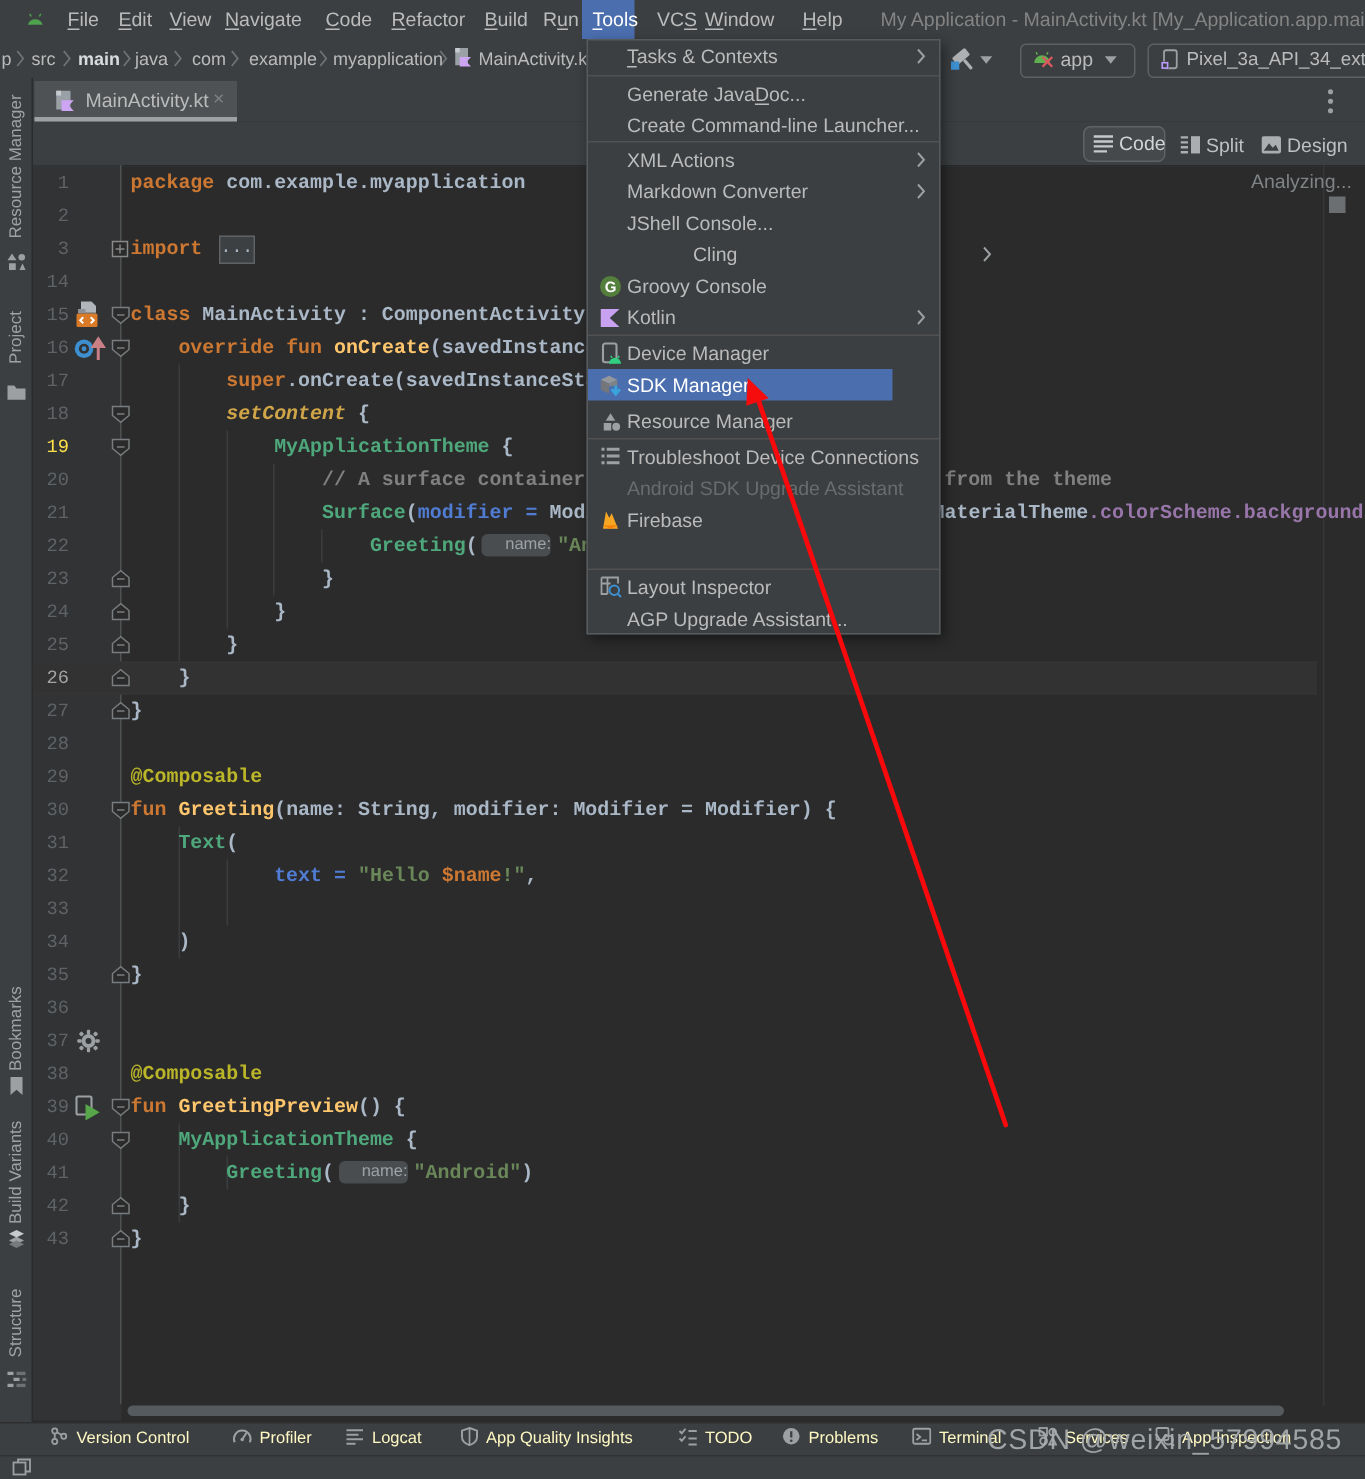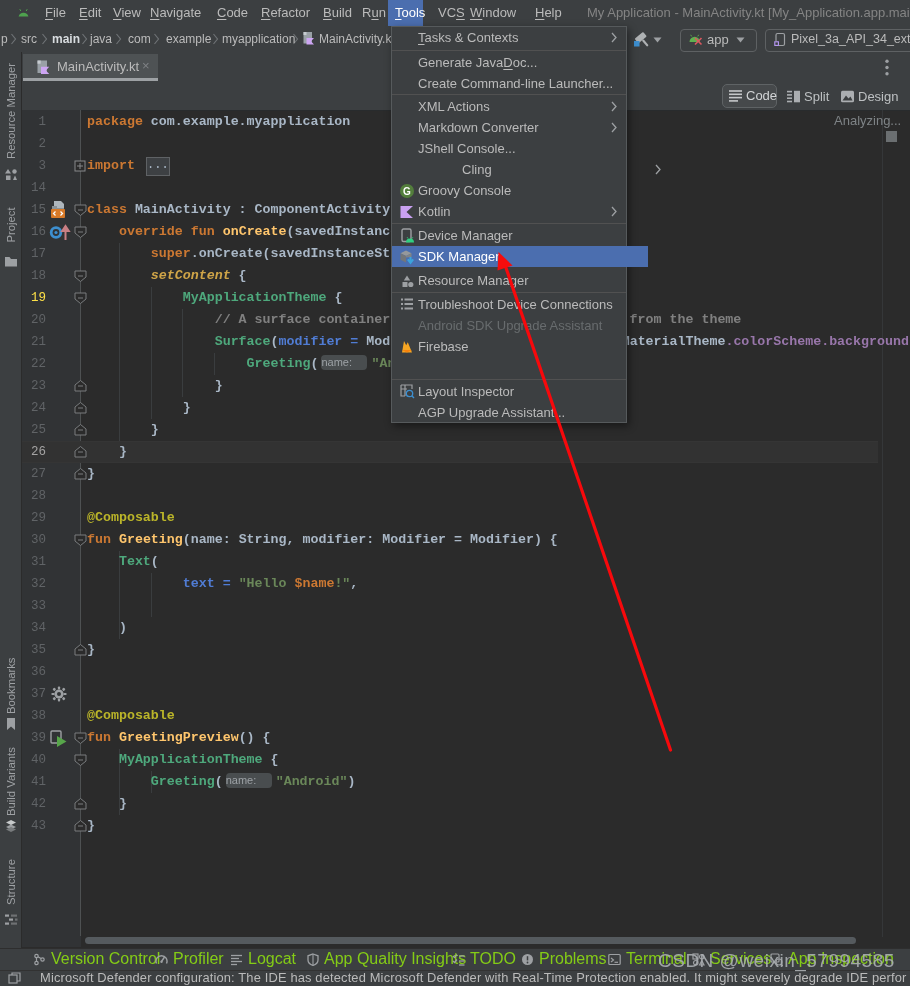--- a/index.html
+++ b/index.html
@@ -2,34 +2,34 @@
 <html><head><meta charset="utf-8"><title>a</title><style>
 html,body{margin:0;padding:0;background:#2B2B2B}
 #app{position:relative;width:910px;height:986px;overflow:hidden;background:#2B2B2B;
  font-family:"Liberation Sans",sans-serif;-webkit-font-smoothing:antialiased}
 .abs{position:absolute}
 .mono{font-family:"Liberation Mono",monospace;font-size:13.3px;line-height:22px;white-space:pre;font-weight:bold;letter-spacing:0}
 .k{color:#CC7832}.d{color:#A9B7C6}.f{color:#FFC66D}.a{color:#BBB529}
 .s{color:#6A8759}.c{color:#808080}.n{color:#507CD4}.g{color:#4EA87C}
 .p{color:#9876AA}.t{color:#CC7832}
 .it{color:#D0A548;font-style:italic}.itf{color:#FFC66D;font-style:italic}
-.chip{display:inline-block;width:46px;height:15px;line-height:15px;text-align:left;
+.chip{display:inline-block;width:46px;height:15px;line-height:15px;text-align:right;
  background:#494D4F;border-radius:4px;color:#9DA2A6;font-family:"Liberation Sans",sans-serif;
  font-size:11px;font-weight:normal;vertical-align:1px;margin:0 4px 0 3px}
 .fold{display:inline-block;width:22px;height:17px;line-height:15px;text-align:center;
  background:#3D4043;border:1px solid #5F6265;color:#A9B7C6;vertical-align:1px;margin-left:3px;
  font-size:12px;font-weight:normal}
 .mi{position:absolute;left:0;width:100%;height:21px;line-height:21px;color:#BBBBBB;font-size:13px}
 .mi .lab{position:absolute;left:26px;top:0}
 .mi .ic{position:absolute;left:7px;top:2.5px;width:16px;height:16px}
 .num{position:absolute;left:22px;width:24px;text-align:right;color:#606366;
  font-family:"Liberation Mono",monospace;font-size:12.5px;line-height:22px}
 .bc{color:#BBBBBB;font-size:12px}
 .ul{text-decoration:underline;text-underline-offset:2px}
-.btm{position:absolute;top:0;height:22px;line-height:22px;color:#84cc16;font-size:16px;white-space:nowrap}
+.btm{position:absolute;top:0;height:22px;line-height:22px;color:#fef9c3;font-size:11px;white-space:nowrap}
 .btm svg{vertical-align:-2px;margin-right:5px}
 .sb{position:absolute;height:22px;line-height:22px;text-align:center;color:#9FA2A5;
  transform:rotate(-90deg);white-space:nowrap;font-size:11.3px}
 </style></head>
 <body>
 <div id="app">
 <div class="abs" style="left:0;top:0;width:910px;height:26px;background:#3C3F41;border-bottom:1px solid #323232"></div>
 <div class="abs" style="left:0;top:26px;width:910px;height:26px;background:#3C3F41"></div>
 <div class="abs" style="left:0;top:52px;width:910px;height:29px;background:#3C3F41"></div>
 <div class="abs" style="left:0;top:81px;width:910px;height:29px;background:#3C3F41;border-bottom:1px solid #282B2D"></div>
@@ -414,21 +414,20 @@
         <g fill="none" stroke="#9DA0A3" stroke-width="1.2">
 <rect x="1" y="1" width="8" height="8" rx="1"></rect>
           <circle cx="9" cy="9" r="3"></circle>
           <line x1="11.2" y1="11.2" x2="13" y2="13"></line>
         </g>
       </svg>App Inspection</div>
 <svg class="abs" style="left:8px;top:972px" width="13" height="12" viewBox="0 0 13 12">
 <rect x="1" y="3" width="8" height="8" fill="none" stroke="#9DA0A3" stroke-width="1.2"></rect>
 <path d="M4 3 L4 1 L12 1 L12 9 L9 9" fill="none" stroke="#9DA0A3" stroke-width="1.2"></path>
 </svg>
-<div class="abs" style="left:40px;top:970px;height:16px;line-height:16px;color:#BBBBBB;font-size:12.9px;letter-spacing:0.15px;white-space:nowrap">Microsoft Defender configuration: The IDE has detected Microsoft Defender with Real-Time Protection enabled. It might severely degrade IDE perfor</div>
 <div class="abs" style="left:391px;top:26px;width:236px;height:397px;background:#3C3F41;border:1px solid #565A5C;box-sizing:border-box;box-shadow:2px 3px 8px rgba(0,0,0,0.45)"></div>
 <div class="mi" style="left:392px;top:27px;width:234px;">
       <span class="lab" style=""><span class="ul">T</span>asks &amp; Contexts</span>
       <svg style="position:absolute;right:9px;top:5px" width="6" height="11" viewBox="0 0 6 11">
         <path d="M1 1 L5 5.5 L1 10" fill="none" stroke="#9DA0A3" stroke-width="1.3"></path>
       </svg>
     </div>
 <div class="mi" style="left:392px;top:51.5px;width:234px;">
       <span class="lab" style="">Generate Java<span class="ul">D</span>oc...</span>
     </div>
@@ -474,21 +473,21 @@
     </div>
 <div class="mi" style="left:392px;top:225px;width:234px;">
       <span class="lab" style="">Device Manager</span>
       <svg class="ic" viewBox="0 0 16 16">
         <rect x="3" y="1" width="9" height="12.5" rx="1.5" fill="none" stroke="#9DA0A3" stroke-width="1.4"></rect>
         <path d="M7 14.5 A4 4 0 0 1 15 14.5 Z" fill="#30D080"></path>
         <line x1="9" y1="10.5" x2="8.2" y2="9.3" stroke="#30D080" stroke-width="1"></line>
         <line x1="13" y1="10.5" x2="13.8" y2="9.3" stroke="#30D080" stroke-width="1"></line>
       </svg>
     </div>
-<div class="mi" style="left:392px;top:246px;width:256px;background:#4B6EAF;">
+<div class="mi" style="left:392px;top:246px;width:192px;background:#4B6EAF;padding-left:11px;">
       <span class="lab" style="color:#FFFFFF">SDK Manager</span>
       <svg class="ic" viewBox="0 0 16 16">
 <polygon points="7,1.5 12.5,4.2 7,6.9 1.5,4.2" fill="#95989B"></polygon>
 <polygon points="1.5,4.2 7,6.9 7,13.5 1.5,10.8" fill="#73767A"></polygon>
 <polygon points="12.5,4.2 12.5,8 7,8.5 7,6.9" fill="#808386"></polygon>
 <path d="M11.5 8 L11.5 12.5 M8.8 10.4 L11.5 13.8 L14.2 10.4" stroke="#3BA3DC" stroke-width="2" fill="none"></path>
       </svg>
     </div>
 <div class="mi" style="left:392px;top:270px;width:234px;">
       <span class="lab" style="">Resource Manager</span>

